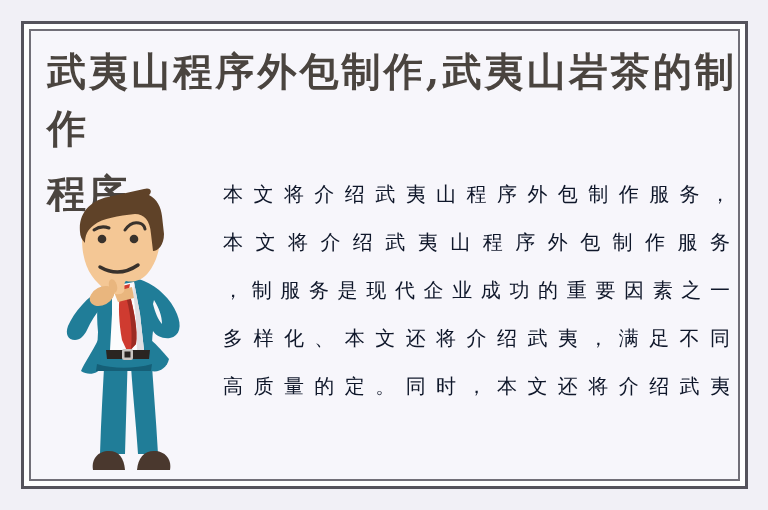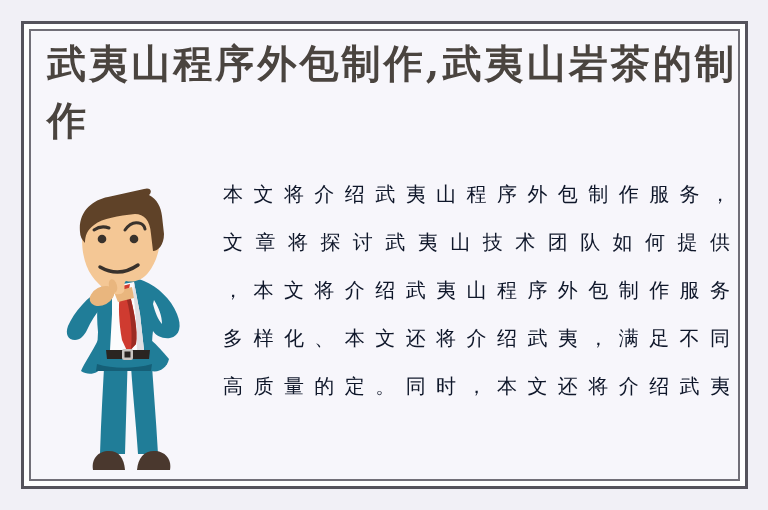--- a/index.html
+++ b/index.html
@@ -14,21 +14,21 @@
   }
   .card-inner{
     position:absolute;left:5px;top:5px;right:5px;bottom:5px;
     border:2px solid #716f78;background:#f7f6fb;overflow:hidden;
   }
   .title{
     position:absolute;left:16px;top:4px;right:2px;margin:0;
     font-size:39px;line-height:57px;font-weight:700;
     color:#4a443f;letter-spacing:2px;
   }
-  .title-line{display:block;}
+  .title-line{display:block;margin-top:8px;}
   .title-line.justify{text-align:justify;text-align-last:justify;}
   .figure-wrap{
     position:absolute;left:27px;top:157px;width:132px;height:284px;
   }
   .article-text{
     position:absolute;left:192px;top:139px;right:4px;
   }
   .t-line{
     height:48px;line-height:48px;font-size:20px;letter-spacing:4px;
     color:#0f172a;text-align:justify;text-align-last:justify;
@@ -37,20 +37,21 @@
 </style>
 </head>
 <body>
 
 <div class="stage">
   <div class="card">
     <div class="card-inner">
 
       <h1 class="title">
         <span class="title-line justify">武夷山程序外包制作,武夷山岩茶的制作</span>
+        <span class="title-line">程序</span>
       </h1>
 
       <div class="figure-wrap">
         <svg width="132" height="284" viewBox="0 0 132 284">
 
           <path d="M47,162 C45,198 43,232 42,266 L67,266 C68,232 69,196 70,162 Z" fill="#207d98"></path>
           <path d="M72,162 C74,200 78,234 80,266 L100,266 C98,230 95,196 93,162 Z" fill="#207d98"></path>
 
           <path d="M35,282 C33,271 40,263 51,263 C61,263 66,270 67,282 Z" fill="#4a382e"></path>
           <path d="M79,282 C80,270 86,263 96,263 C107,263 114,271 112,282 Z" fill="#4a382e"></path>
@@ -94,21 +95,21 @@
           <circle cx="76" cy="51" r="4.3" fill="#39322c"></circle>
           <path fill="none" stroke-width="3.5" stroke-linecap="round" d="M42,79 Q61,90 80,77" stroke="#39322c"></path>
 
           <ellipse cx="44" cy="108" rx="13" ry="9" transform="rotate(-28 44 108)" fill="#e9b67e"></ellipse>
           <ellipse cx="55" cy="98" rx="4" ry="7" transform="rotate(-15 55 98)" fill="#e9b67e"></ellipse>
         </svg>
       </div>
 
       <div class="article-text">
         <div class="t-line">本文将介绍武夷山程序外包制作服务，</div>
-        <div class="t-line">文章将探讨武夷山技术团队如何提供</div>
-        <div class="t-line">，本文将介绍武夷山程序外包制作服务</div>
+        <div class="t-line">本文将介绍武夷山程序外包制作服务</div>
+        <div class="t-line">，制服务是现代企业成功的重要因素之一</div>
         <div class="t-line">多样化、本文还将介绍武夷，满足不同</div>
         <div class="t-line">高质量的定。同时，本文还将介绍武夷</div>
       </div>
 
     </div>
   </div>
 </div>
 
 </body></html>

